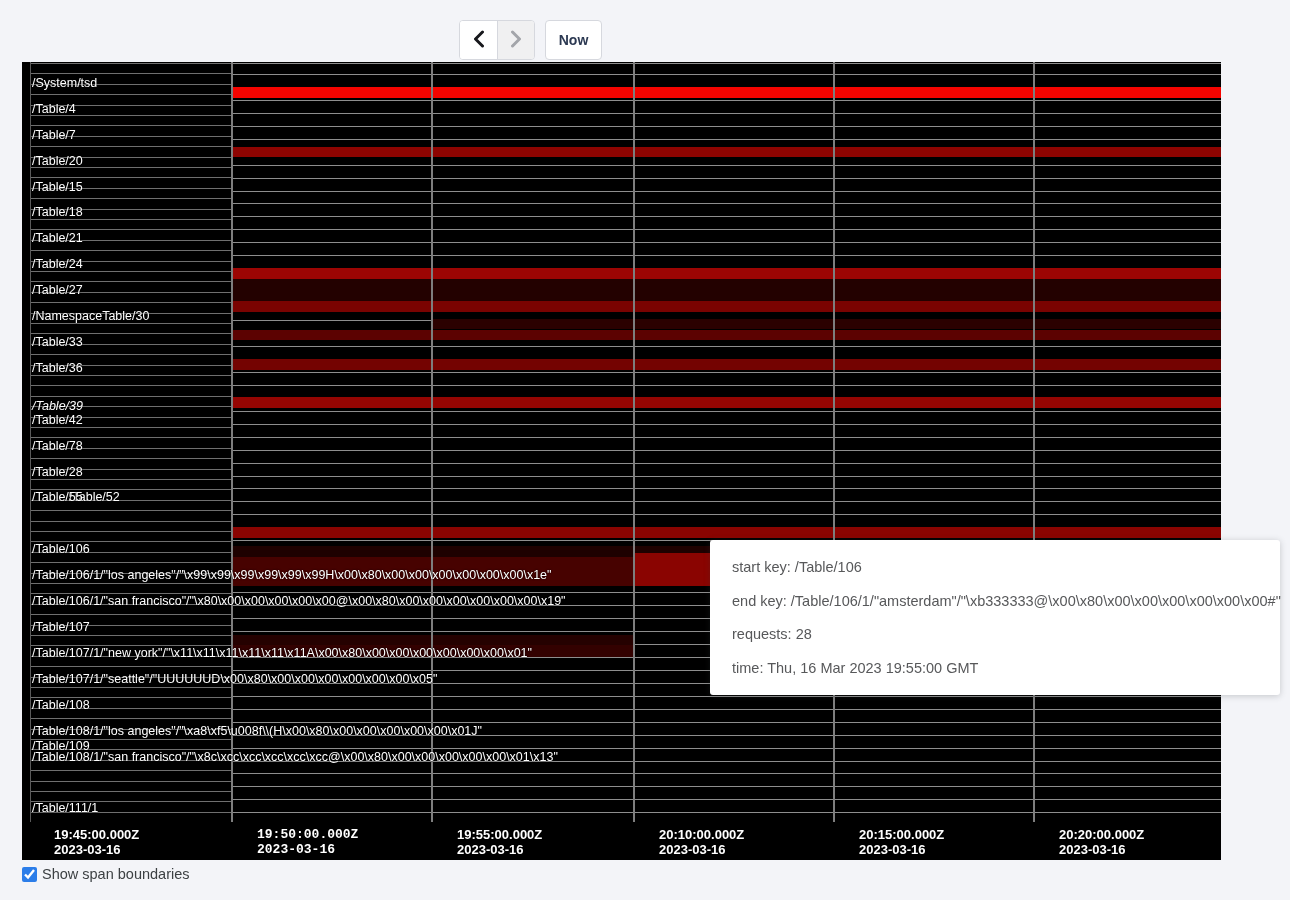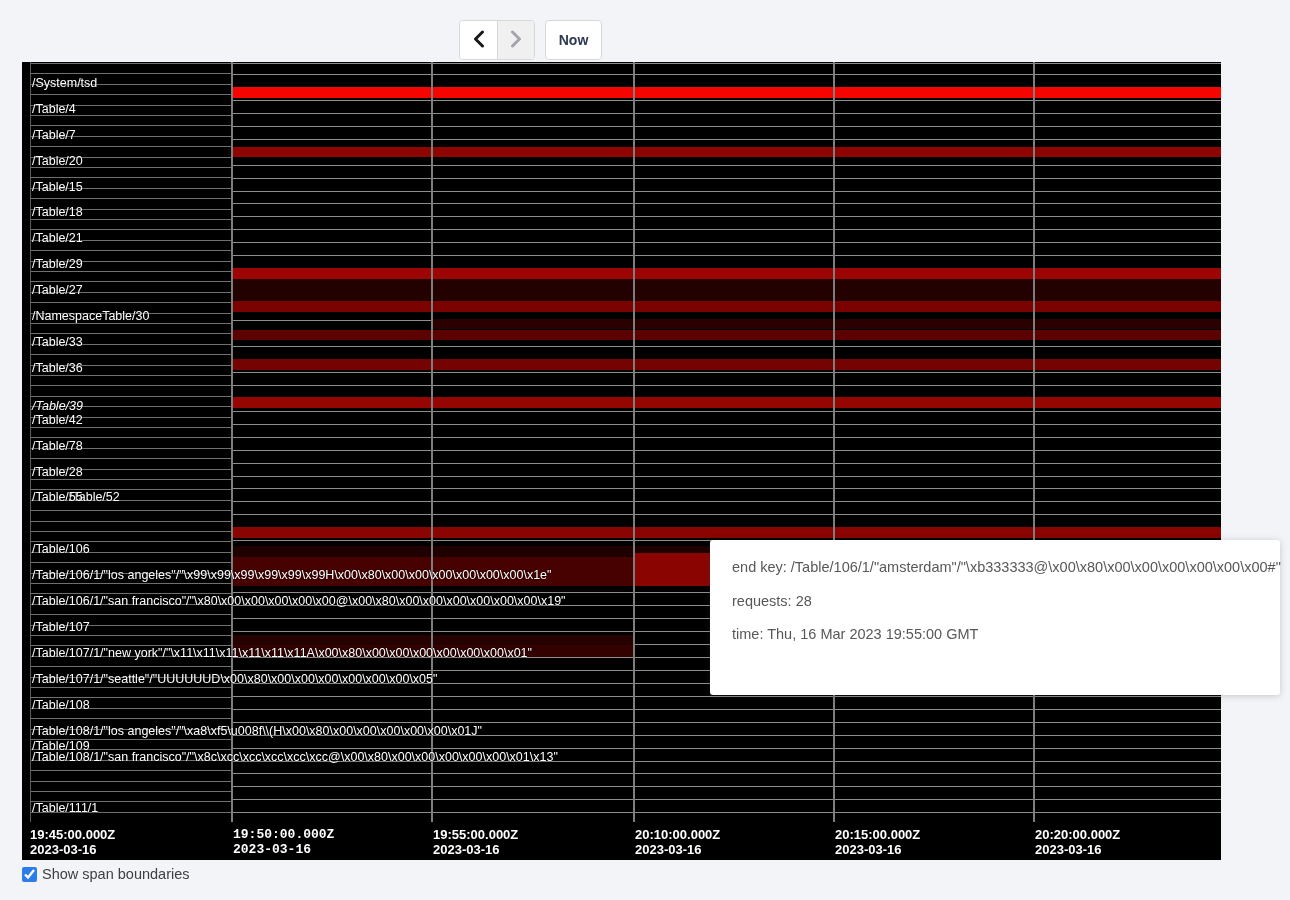--- a/index.html
+++ b/index.html
@@ -54,21 +54,21 @@
   .hm-edge   { position:absolute; width:1px; top:0; height:760px; background:#5a5a5a; left:8px; }
   .hm-band   { position:absolute; }
   .hm-label  {
     position:absolute; left:10px; transform:translateY(-50%);
     color:#ffffff; font-size:12.5px; white-space:nowrap; line-height:1;
     text-shadow:0 0 2px #000;
   }
   .hm-axis   {
     position:absolute; left:0; top:760px; width:1199px; height:38px; background:#000;
   }
-  .hm-tick   { position:absolute; top:5px; color:#fff; font-size:13px; font-weight:bold; line-height:15px; white-space:nowrap; }
+  .hm-tick   { position:absolute; top:5px; color:#fff; font-size:13px; font-weight:bold; line-height:15px; white-space:nowrap;margin-left:24px; }
 
   
   .hover-tooltip {
     position:absolute; left:710px; top:540px; width:570px; height:155px;
     background:#ffffff; border-radius:3px;
     box-shadow:0 1px 6px rgba(60,64,67,0.25);
     padding:10px 22px; display:grid; grid-template-rows:1fr 1fr 1fr 1fr;
     align-items:center; z-index:5;
   }
   .hover-tooltip div { color:#57585a; font-size:14.5px; white-space:nowrap; }
@@ -262,21 +262,21 @@
       <div class="hm-vline" style="left: 611px;"></div>
       <div class="hm-vline" style="left: 811px;"></div>
       <div class="hm-vline" style="left: 1011px;"></div>
       <div class="hm-label" style="top: 21px;">/System/tsd</div>
       <div class="hm-label" style="top: 47px;">/Table/4</div>
       <div class="hm-label" style="top: 73px;">/Table/7</div>
       <div class="hm-label" style="top: 99px;">/Table/20</div>
       <div class="hm-label" style="top: 125px;">/Table/15</div>
       <div class="hm-label" style="top: 150px;">/Table/18</div>
       <div class="hm-label" style="top: 176px;">/Table/21</div>
-      <div class="hm-label" style="top: 202px;">/Table/29</div>
+      <div class="hm-label" style="top: 202px;">/Table/24</div>
       <div class="hm-label" style="top: 228px;">/Table/27</div>
       <div class="hm-label" style="top: 254px;">/NamespaceTable/30</div>
       <div class="hm-label" style="top: 280px;">/Table/33</div>
       <div class="hm-label" style="top: 306px;">/Table/36</div>
       <div class="hm-label" style="top: 344px; font-style: italic;">/Table/39</div>
       <div class="hm-label" style="top: 358px;">/Table/42</div>
       <div class="hm-label" style="top: 384px;">/Table/78</div>
       <div class="hm-label" style="top: 410px;">/Table/28</div>
       <div class="hm-label" style="top: 435px; padding-left: 37px;">/Table/52</div>
       <div class="hm-label" style="top: 435px;">/Table/55</div>
@@ -313,20 +313,21 @@
           <div>2023-03-16</div>
         </div>
         <div class="hm-tick" style="left: 1013px;">
           <div>20:20:00.000Z</div>
           <div>2023-03-16</div>
         </div>
       </div>
     </div>
 
   <div class="hover-tooltip">
+    <div>start key: /Table/106</div>
     <div>end key: /Table/106/1/"amsterdam"/"\xb333333@\x00\x80\x00\x00\x00\x00\x00\x00#"</div>
     <div>requests: 28</div>
     <div>time: Thu, 16 Mar 2023 19:55:00 GMT</div>
   </div>
 
   <label class="footer-check">
     <input type="checkbox" id="span-checkbox" checked="" style="">
     <span>Show span boundaries</span>
   </label>
 

